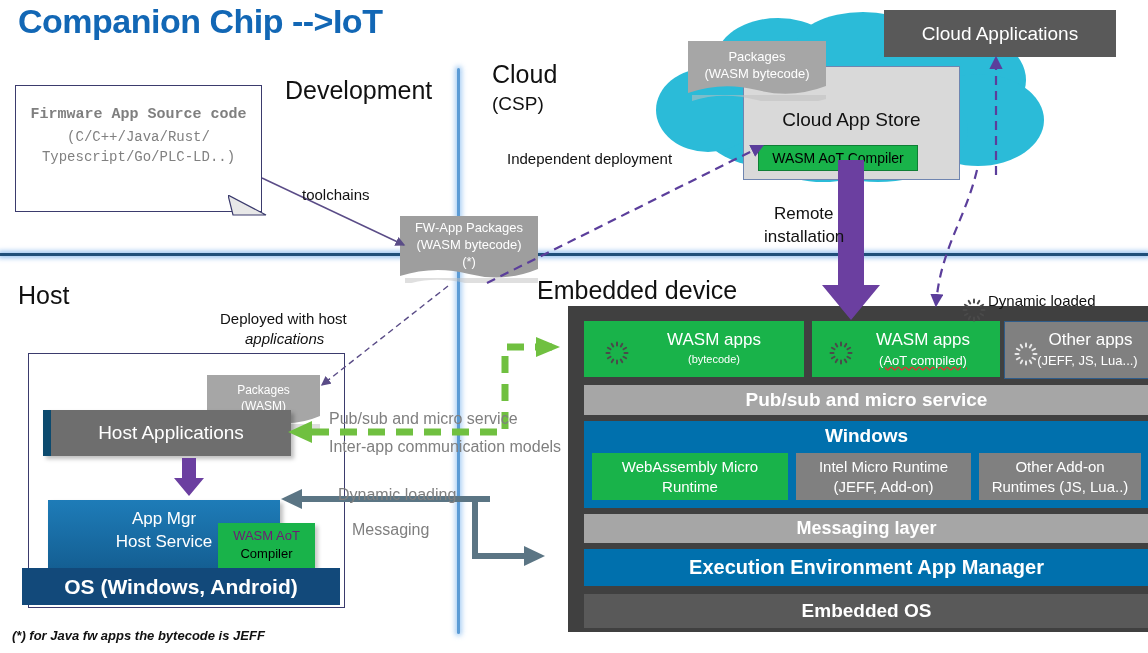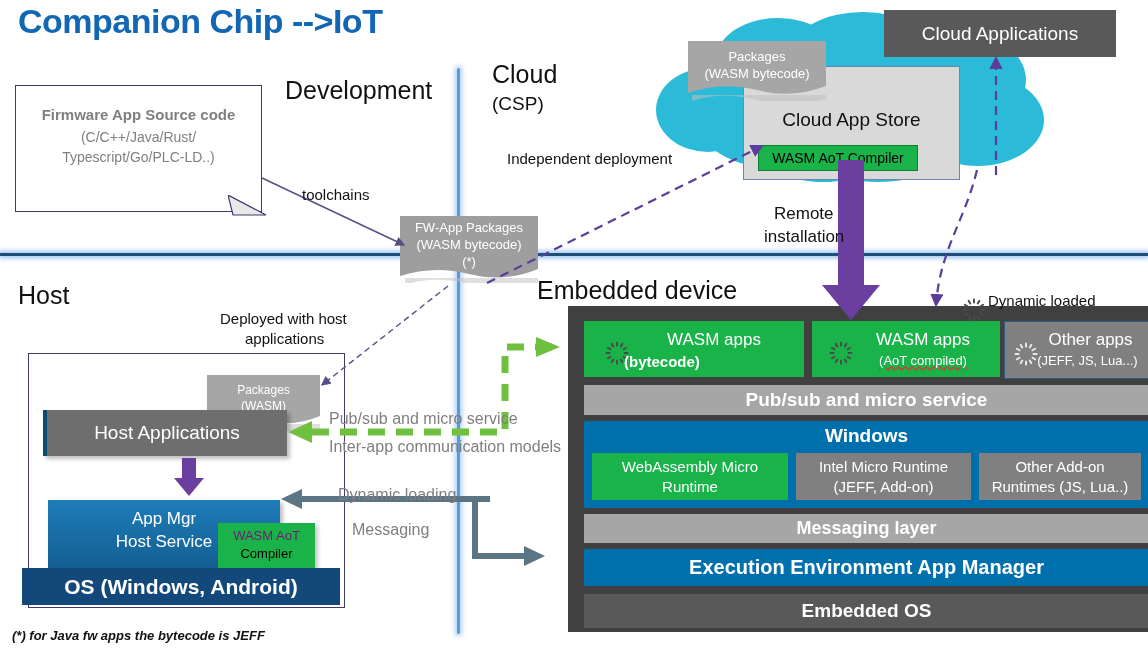--- a/index.html
+++ b/index.html
@@ -25,21 +25,21 @@
   
   .bar{color:#fff;font-weight:bold;display:flex;align-items:center;justify-content:center;}
   .grey-bar{background:#A6A6A6;}
   .blue-bar{background:#0070AD;}
   .dkgrey-bar{background:#595959;}
   .green-box{background:#19B34A;}
   .mgrey-box{background:#808080;}
 
   
   #srcbox{left:15px;top:85px;width:245px;height:125px;border:1.3px solid #3B3B6D;
-          background:#fff;}
+          background:#fff;font-family:Liberation Mono, monospace;}
   #srcbox .t1{font-size:15px;font-weight:bold;color:#7F7F7F;text-align:center;
               margin-top:19px;line-height:19px;}
   #srcbox .t2{font-size:14px;color:#808080;text-align:center;line-height:20px;margin-top:3px;}
 
   
   #cloud{left:648px;top:10px;width:420px;height:175px;}
 
   
   .pkgflag{color:#fff;text-align:center;display:flex;flex-direction:column;
            align-items:center;justify-content:center;}
@@ -141,21 +141,21 @@
     <path d="M4,49 H113 V54 Q85,63 57,55 Q29,47 4,56 Z" fill="#BFBFBF" opacity=".5"></path>
   </svg>
   <div class="abs pkgflag" style="left:207px;top:378px;width:113px;height:40px;">
     <span style="font-size:12px;line-height:16px;">Packages</span>
     <span style="font-size:12px;line-height:16px;">(WASM)</span>
   </div>
 
   
   <div class="abs" style="left:28px;top:353px;width:315px;height:253px;border:1.2px solid #3B3B6D;background:transparent;"></div>
 
-  <div class="abs bar" style="left:43px;top:410px;width:240px;height:46px;background:#6E6E6E;border-left:4px solid #0c4a6e;
+  <div class="abs bar" style="left:43px;top:410px;width:240px;height:46px;background:#6E6E6E;border-left:8px solid #0c4a6e;
        font-size:19px;font-weight:400;box-shadow:3px 3px 4px rgba(0,0,0,.25);">Host Applications</div>
 
   <div class="abs" style="left:48px;top:500px;width:232px;height:68px;background:linear-gradient(180deg,#1E7CB8,#145F93);
        box-shadow:3px 3px 4px rgba(0,0,0,.25);">
     <div class="abs" style="left:0;top:9px;width:232px;text-align:center;color:#fff;font-size:17px;">App Mgr</div>
     <div class="abs" style="left:0;top:32px;width:232px;text-align:center;color:#fff;font-size:17px;">Host Service</div>
   </div>
 
   <div class="abs green-box" style="left:218px;top:523px;width:97px;height:45px;box-shadow:3px 3px 4px rgba(0,0,0,.22);">
     <div class="abs" style="left:0;top:5px;width:97px;text-align:center;font-size:13px;color:#701a75;">WASM AoT</div>
@@ -170,21 +170,21 @@
     <div class="abs green-box" style="left:16px;top:15px;width:220px;height:56px;">
       <span class="abs spin" style="left:22px;top:12px;width:22px;height:22px;">
         <i style="transform:rotate(0deg) translate(-50%,-50%)"></i><i style="transform:rotate(30deg) translate(-50%,-50%)"></i>
         <i style="transform:rotate(60deg) translate(-50%,-50%)"></i><i style="transform:rotate(90deg) translate(-50%,-50%)"></i>
         <i style="transform:rotate(120deg) translate(-50%,-50%)"></i><i style="transform:rotate(150deg) translate(-50%,-50%)"></i>
         <i style="transform:rotate(180deg) translate(-50%,-50%)"></i><i style="transform:rotate(210deg) translate(-50%,-50%)"></i>
         <i style="transform:rotate(240deg) translate(-50%,-50%)"></i><i style="transform:rotate(270deg) translate(-50%,-50%)"></i>
         <i style="transform:rotate(300deg) translate(-50%,-50%)"></i><i style="transform:rotate(330deg) translate(-50%,-50%)"></i>
       </span>
       <div class="abs" style="left:40px;top:9px;width:180px;text-align:center;color:#fff;font-size:17px;">WASM apps</div>
-      <div class="abs" style="left:40px;top:32px;width:180px;color:#fff;font-size:15px;font-weight:bold;">(bytecode)</div>
+      <div class="abs" style="left:40px;top:32px;width:180px;text-align:center;color:#fff;font-size:11px;">(bytecode)</div>
     </div>
 
     <div class="abs green-box" style="left:244px;top:15px;width:188px;height:56px;">
       <span class="abs spin" style="left:18px;top:12px;width:22px;height:22px;">
         <i style="transform:rotate(0deg) translate(-50%,-50%)"></i><i style="transform:rotate(30deg) translate(-50%,-50%)"></i>
         <i style="transform:rotate(60deg) translate(-50%,-50%)"></i><i style="transform:rotate(90deg) translate(-50%,-50%)"></i>
         <i style="transform:rotate(120deg) translate(-50%,-50%)"></i><i style="transform:rotate(150deg) translate(-50%,-50%)"></i>
         <i style="transform:rotate(180deg) translate(-50%,-50%)"></i><i style="transform:rotate(210deg) translate(-50%,-50%)"></i>
         <i style="transform:rotate(240deg) translate(-50%,-50%)"></i><i style="transform:rotate(270deg) translate(-50%,-50%)"></i>
         <i style="transform:rotate(300deg) translate(-50%,-50%)"></i><i style="transform:rotate(330deg) translate(-50%,-50%)"></i>
@@ -291,21 +291,21 @@
       <path d="M545,556 L524,546 L524,566 Z" fill="#5B7584"></path>
     </g>
   </svg>
 
   
   <div class="abs lbl" style="left:302px;top:186px;">toolchains</div>
   <div class="abs lbl" style="left:507px;top:150px;">Independent deployment</div>
   <div class="abs lbl" style="left:774px;top:204px;font-size:17px;">Remote</div>
   <div class="abs lbl" style="left:764px;top:227px;font-size:17px;">installation</div>
   <div class="abs lbl" style="left:220px;top:310px;">Deployed with host</div>
-  <div class="abs lbl" style="left:245px;top:330px;">applications</div>
+  <div class="abs lbl" style="left:245px;top:330px;font-style:italic;">applications</div>
   <div class="abs lbl-g" style="left:329px;top:410px;">Pub/sub and micro service</div>
   <div class="abs lbl-g" style="left:329px;top:438px;">Inter-app communication models</div>
   <div class="abs lbl-g" style="left:338px;top:486px;">Dynamic loading</div>
   <div class="abs lbl-g" style="left:352px;top:521px;">Messaging</div>
 
   
   <div class="abs foot" style="left:12px;top:628px;">(*) for Java fw apps the bytecode is JEFF</div>
 
 </div>
 

